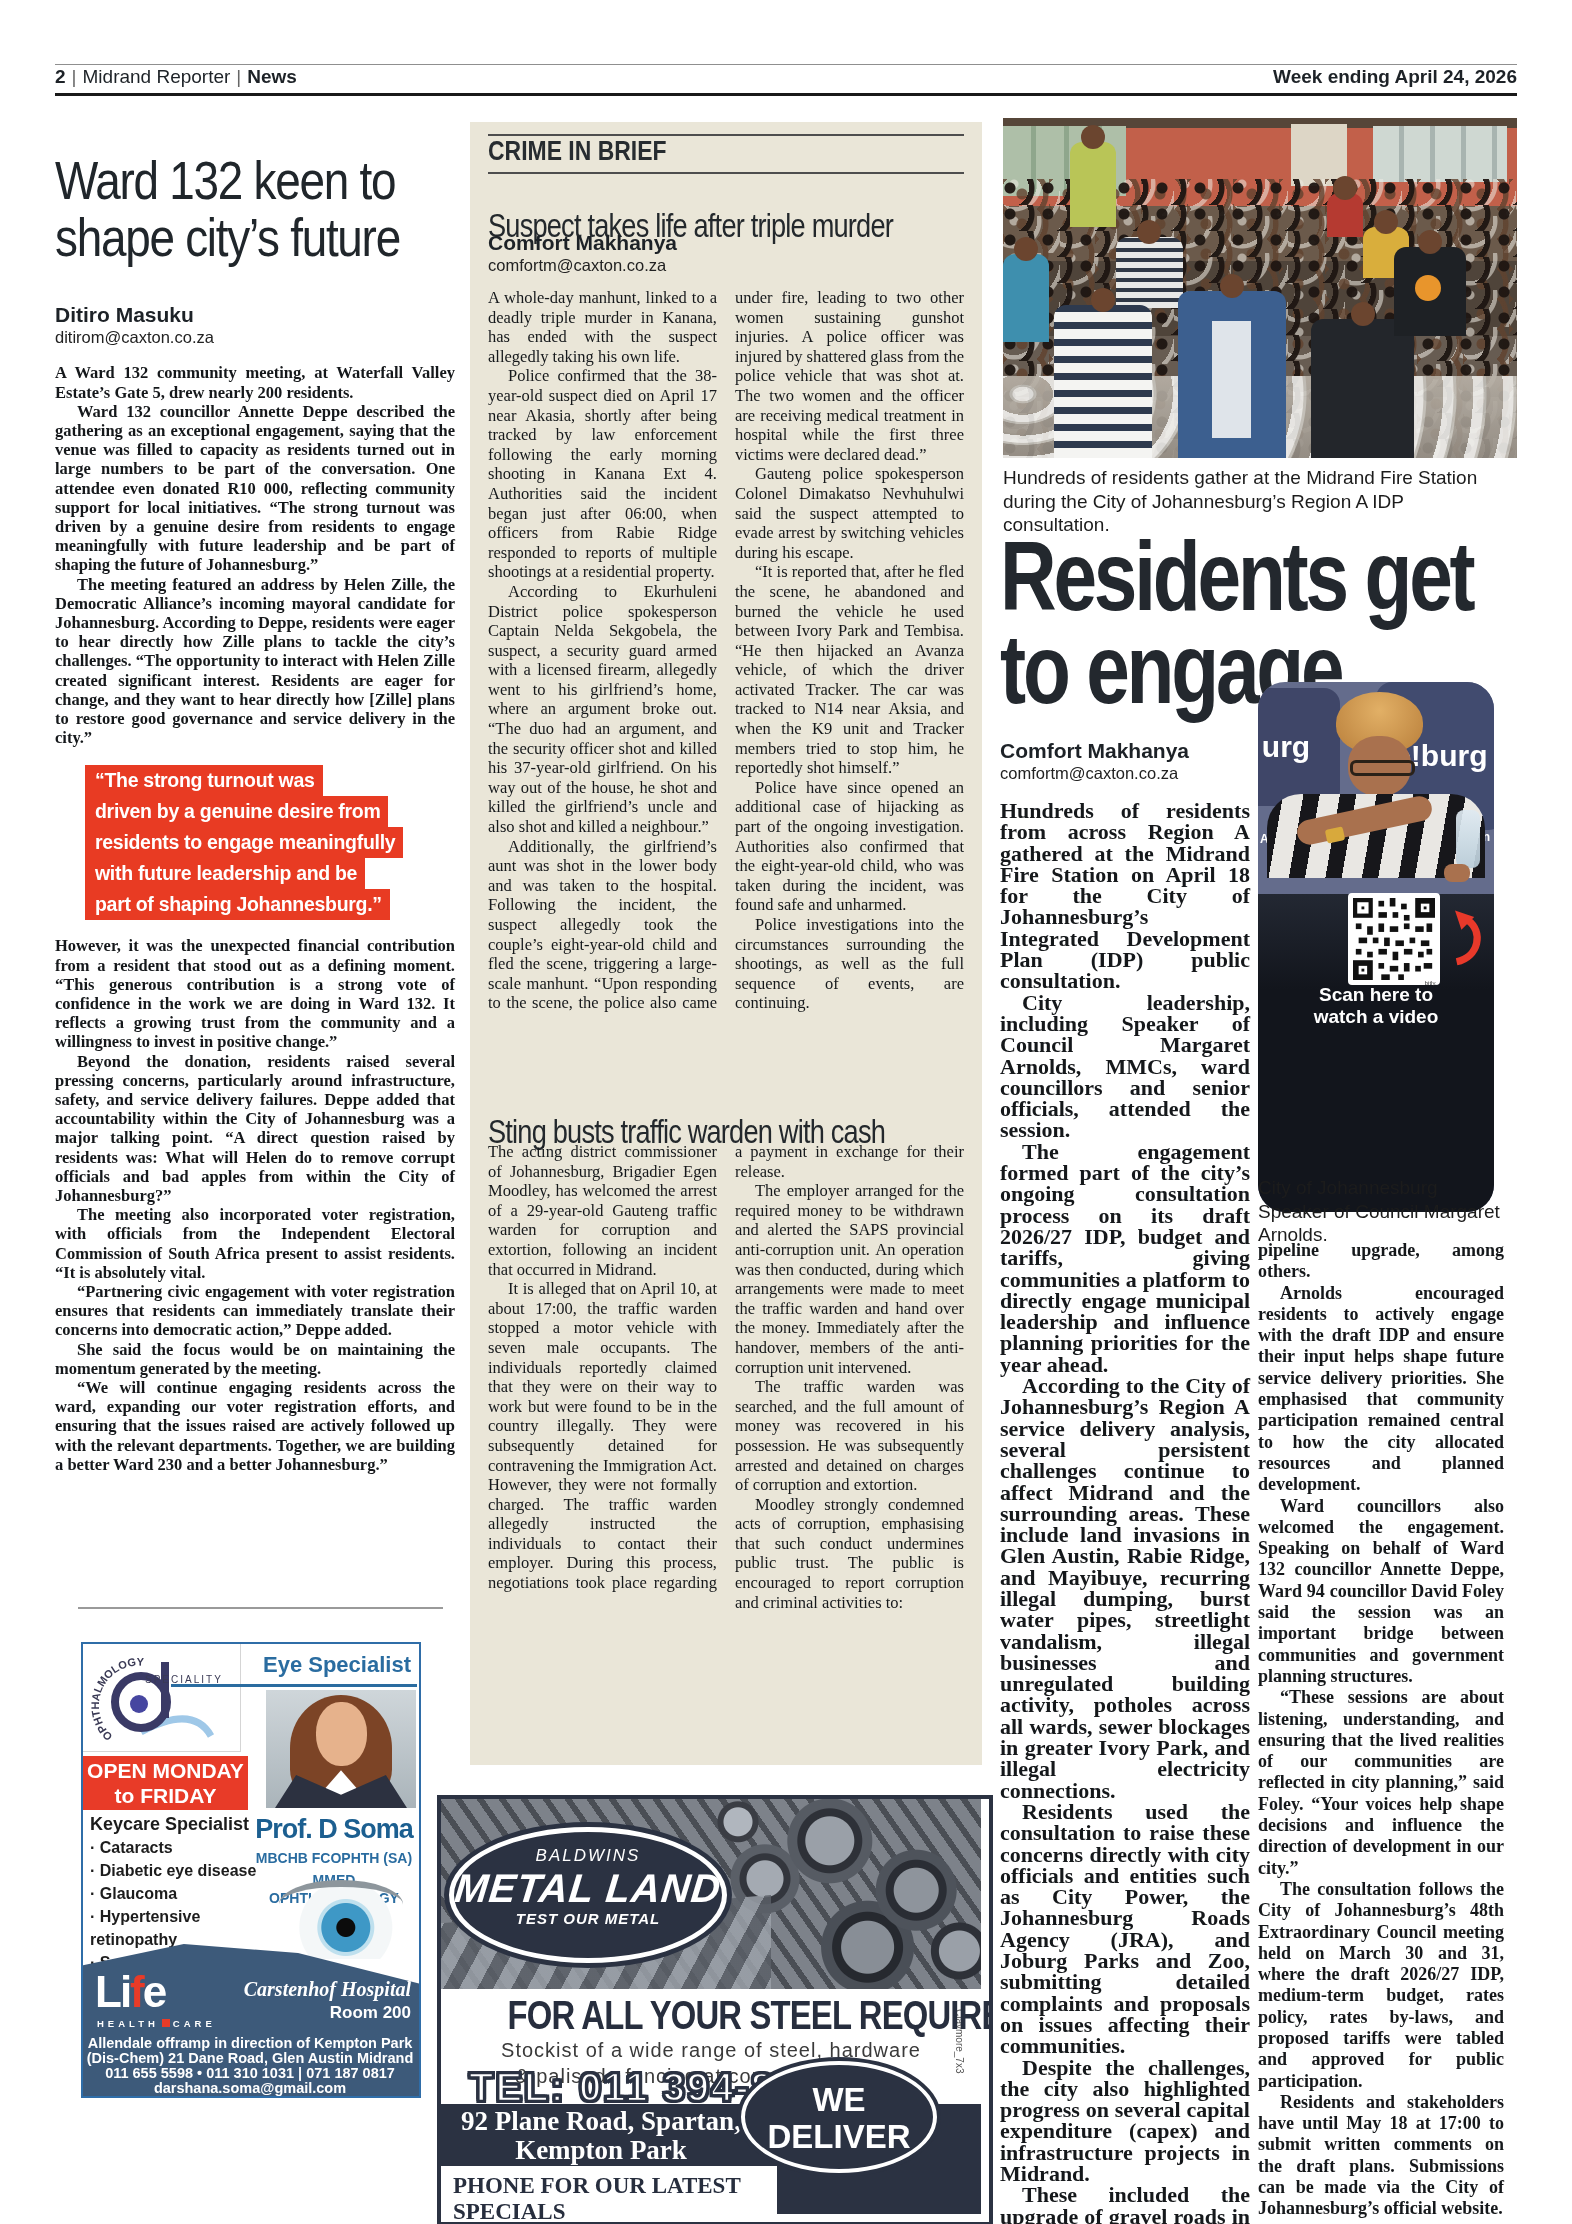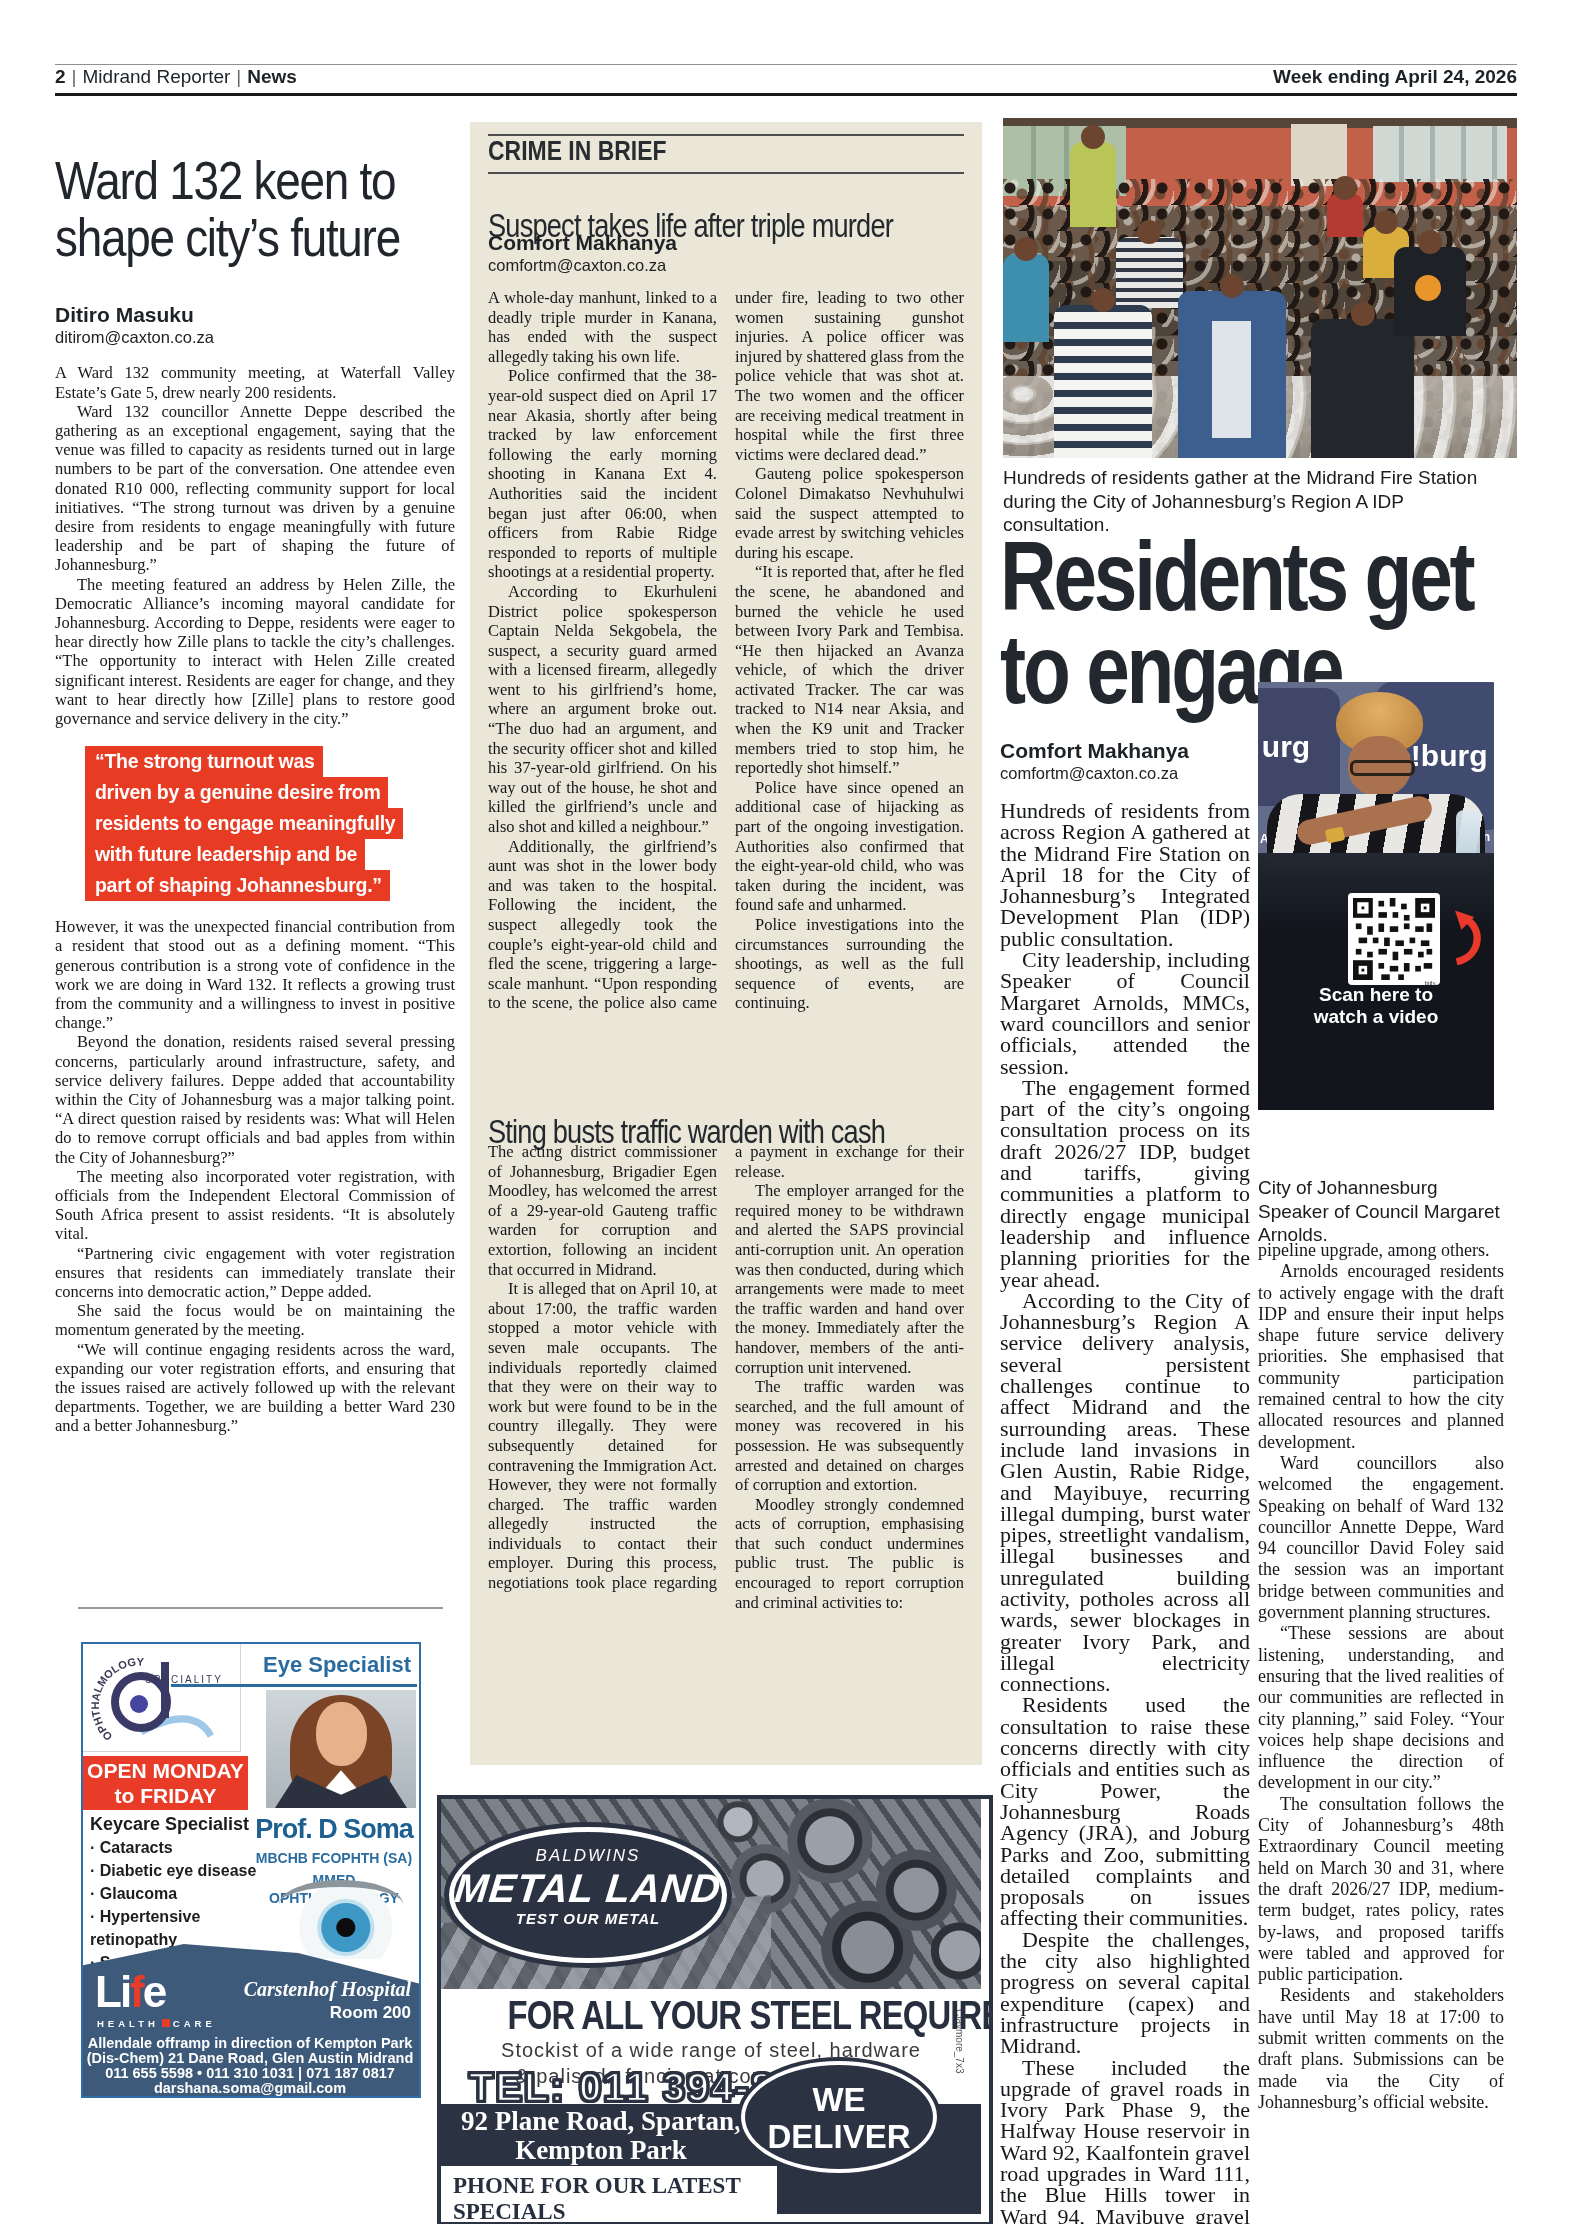--- a/index.html
+++ b/index.html
@@ -1,19 +1,19 @@
 <!DOCTYPE html>
 <html><head>
 <meta charset="utf-8">
 <style>
   html,body{margin:0;padding:0;background:#ffffff;}
   #page{position:relative;width:1572px;height:2224px;background:#fff;overflow:hidden;
         font-family:"Liberation Sans",sans-serif;color:#1d2227;}
   .abs{position:absolute;}
-  .serif{font-family:"Liberation Serif",serif;}
+  .serif{font-family:"Liberation Serif",serif;font-weight:bold;}
 
   
   #rule-top{left:55px;top:64px;width:1462px;height:1px;background:#8f8f8f;}
   #hdr{left:55px;top:66px;width:1462px;height:24px;font-size:19px;}
   #hdr .hl{float:left;} #hdr .hr{float:right;font-weight:bold;}
   #hdr .b{font-weight:bold;} #hdr .sep{color:#666;padding:0 6px;font-weight:normal;}
   #rule-thick{left:55px;top:93px;width:1462px;height:3px;background:#191919;}
 
   
   .cx{transform:scaleX(.85);transform-origin:0 0;white-space:nowrap;}
@@ -147,21 +147,21 @@
 
   #crowd-cap{left:1003px;top:466px;width:512px;font-size:19px;line-height:23.5px;color:#1c1c1c;}
   #res-h{left:1000px;top:530px;color:#23282e;font-weight:bold;}
   #res-h div{font-size:98px;line-height:93px;letter-spacing:-4px;}
   #res-byline{left:1000px;top:738px;}
   #res-left{left:1000px;top:800px;width:250px;font-size:22px;line-height:21.3px;}
   #res-left p, #res-right p{margin:0;text-indent:22px;text-align:justify;color:#15181b;}
   #res-left p:first-child, #res-right p:first-child{text-indent:0;}
 
   
-  #arn{left:1258px;top:682px;width:236px;height:428px;overflow:hidden;background:linear-gradient(180deg,#646c8c 0 40%,#59617f 40% 100%);}
+  #arn{left:1258px;top:682px;width:236px;height:530px;overflow:hidden;background:linear-gradient(180deg,#646c8c 0 40%,#59617f 40% 100%);border-radius:27px;}
   .panel{position:absolute;background:#3f4668;border-radius:16px;color:#fff;font-weight:bold;font-size:30px;
       display:flex;align-items:center;justify-content:center;}
   #pan1{left:-26px;top:6px;width:108px;height:118px;}
   #pan2{right:-10px;top:0;width:128px;height:148px;background:#414b6f;}
   .afr{position:absolute;color:#fff;font-weight:bold;font-size:12px;}
   #af1{left:2px;top:150px;} #af2{right:4px;top:148px;}
   #arn-hair{position:absolute;left:33%;top:10px;width:37%;height:62px;border-radius:50% 50% 45% 45%;
       background:radial-gradient(circle at 50% 30%,#e2b066,#b87e3a);}
   #arn-face{position:absolute;left:38%;top:54px;width:27%;height:60px;background:#a9714e;border-radius:46%;}
   #arn-glasses{position:absolute;left:39%;top:78px;width:25%;height:10px;border:3px solid #2a2118;border-radius:6px;}

